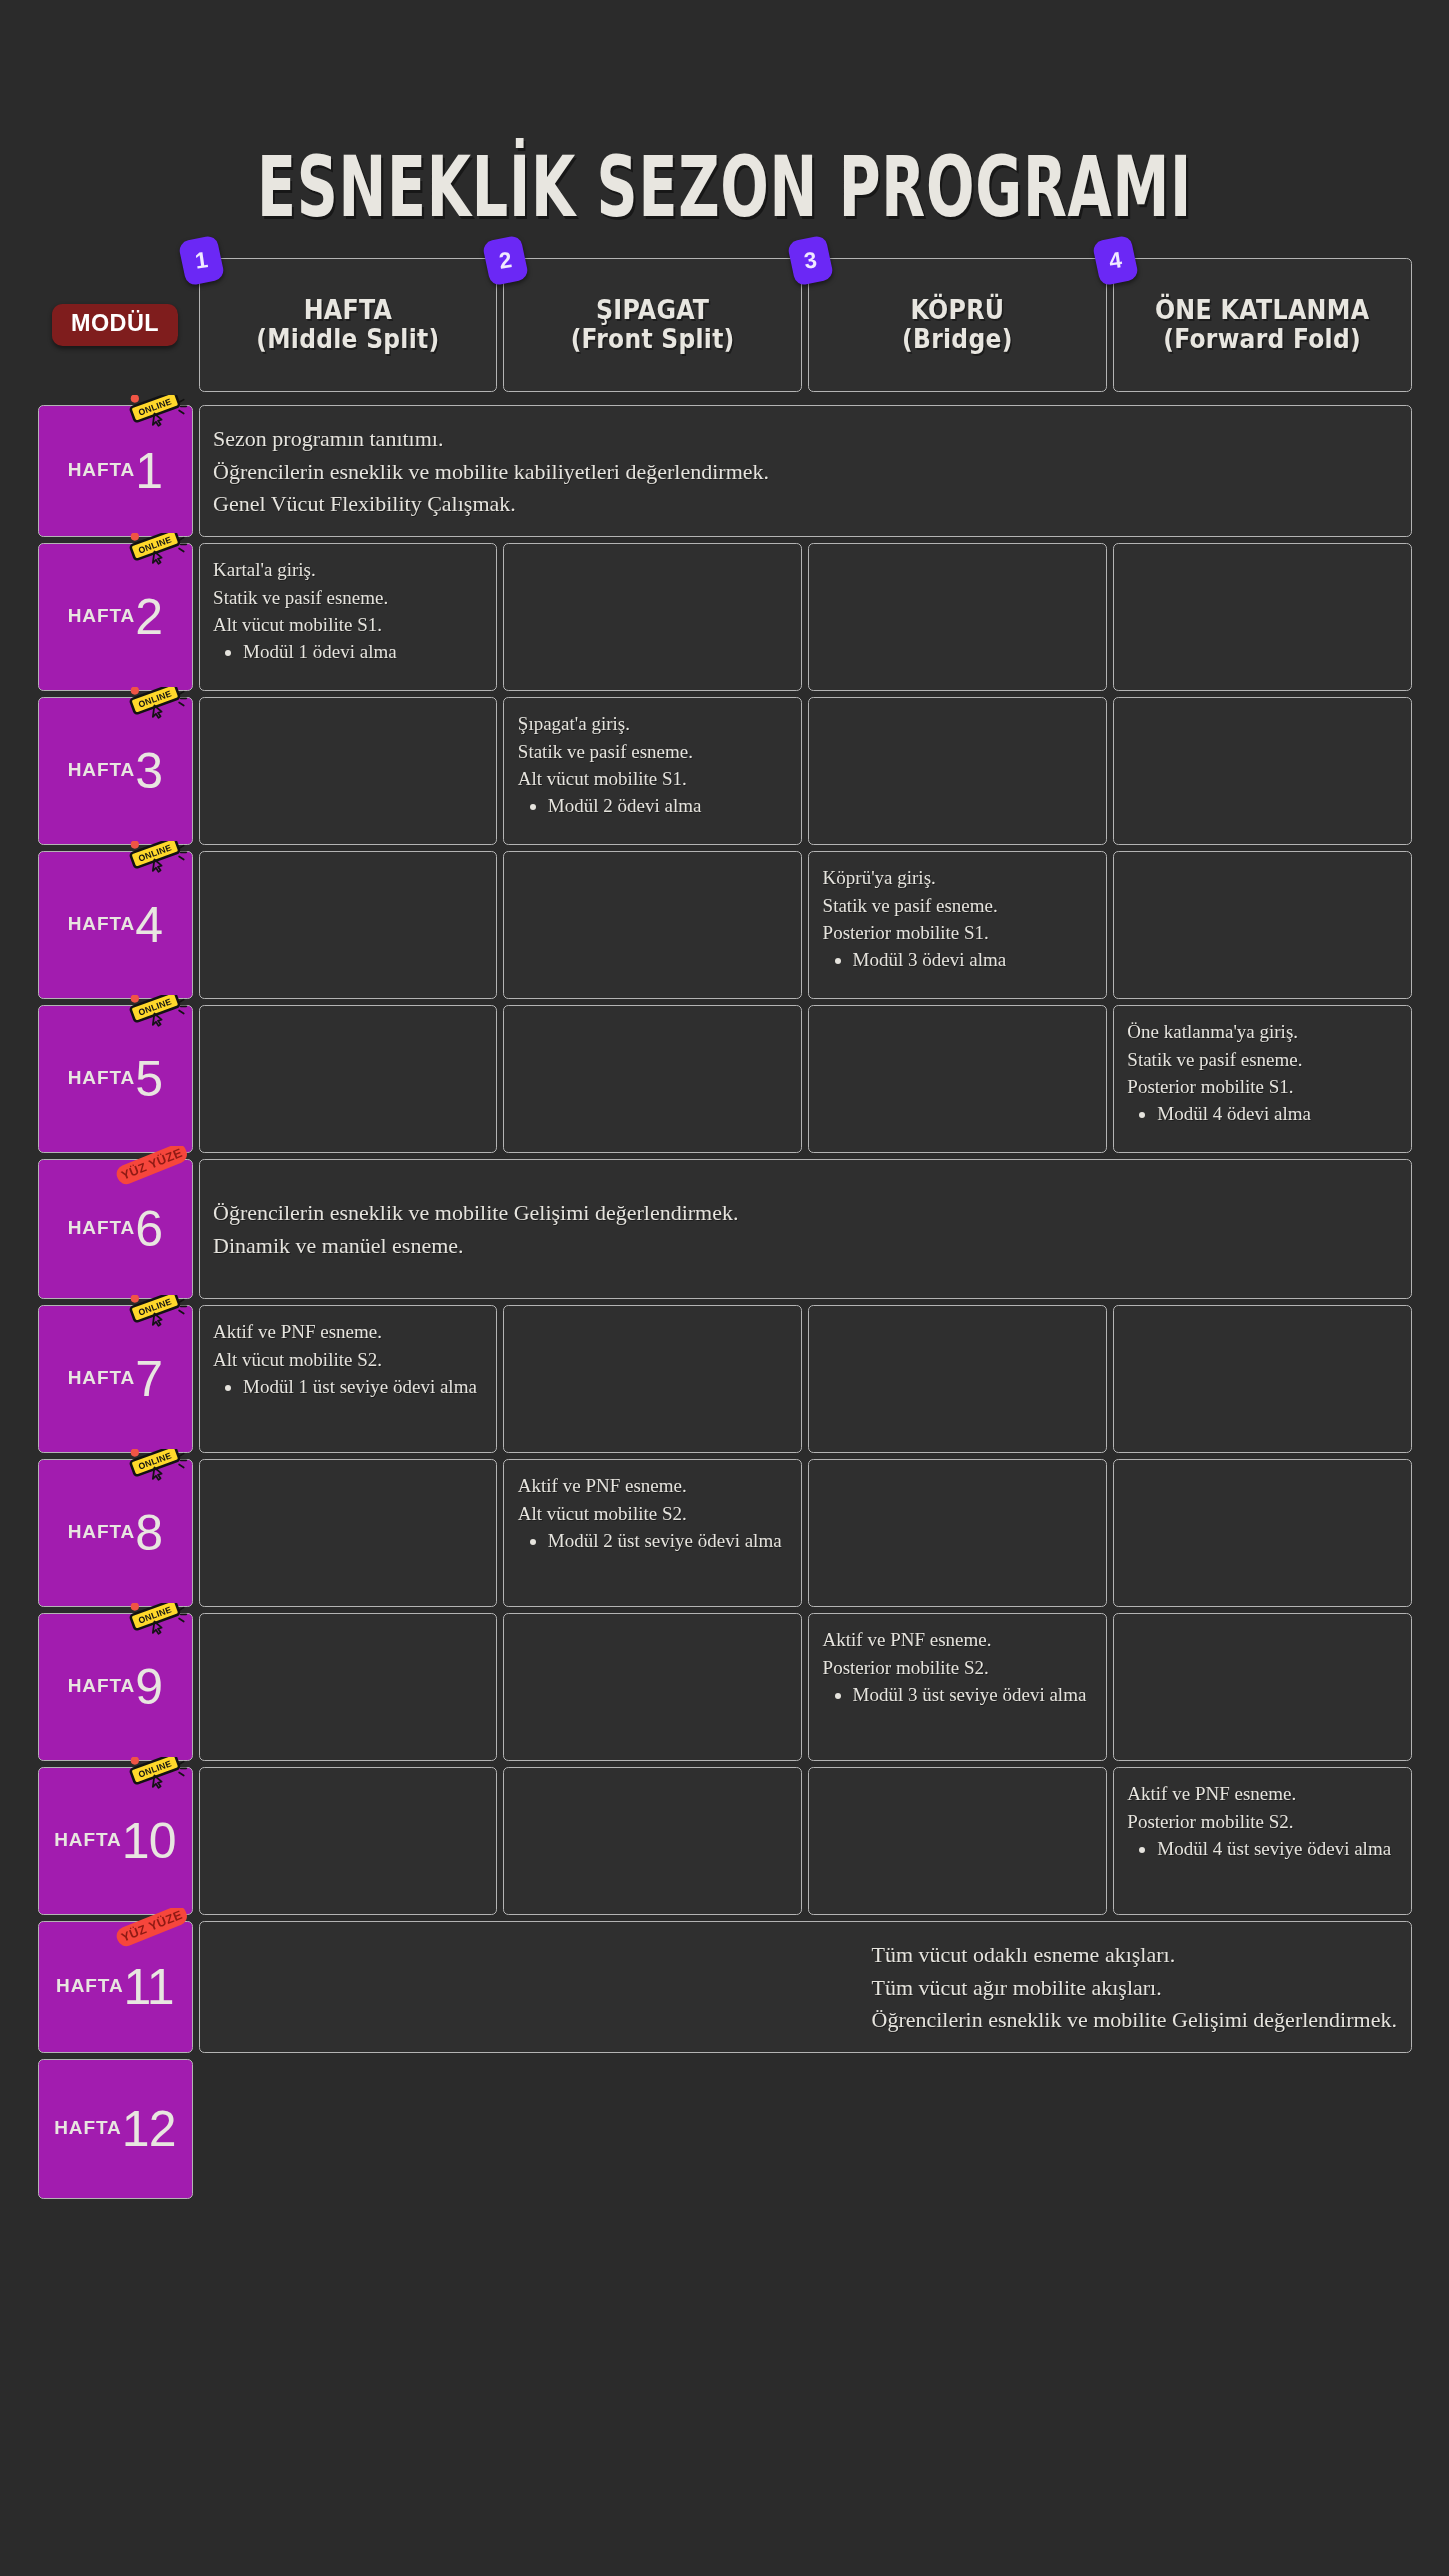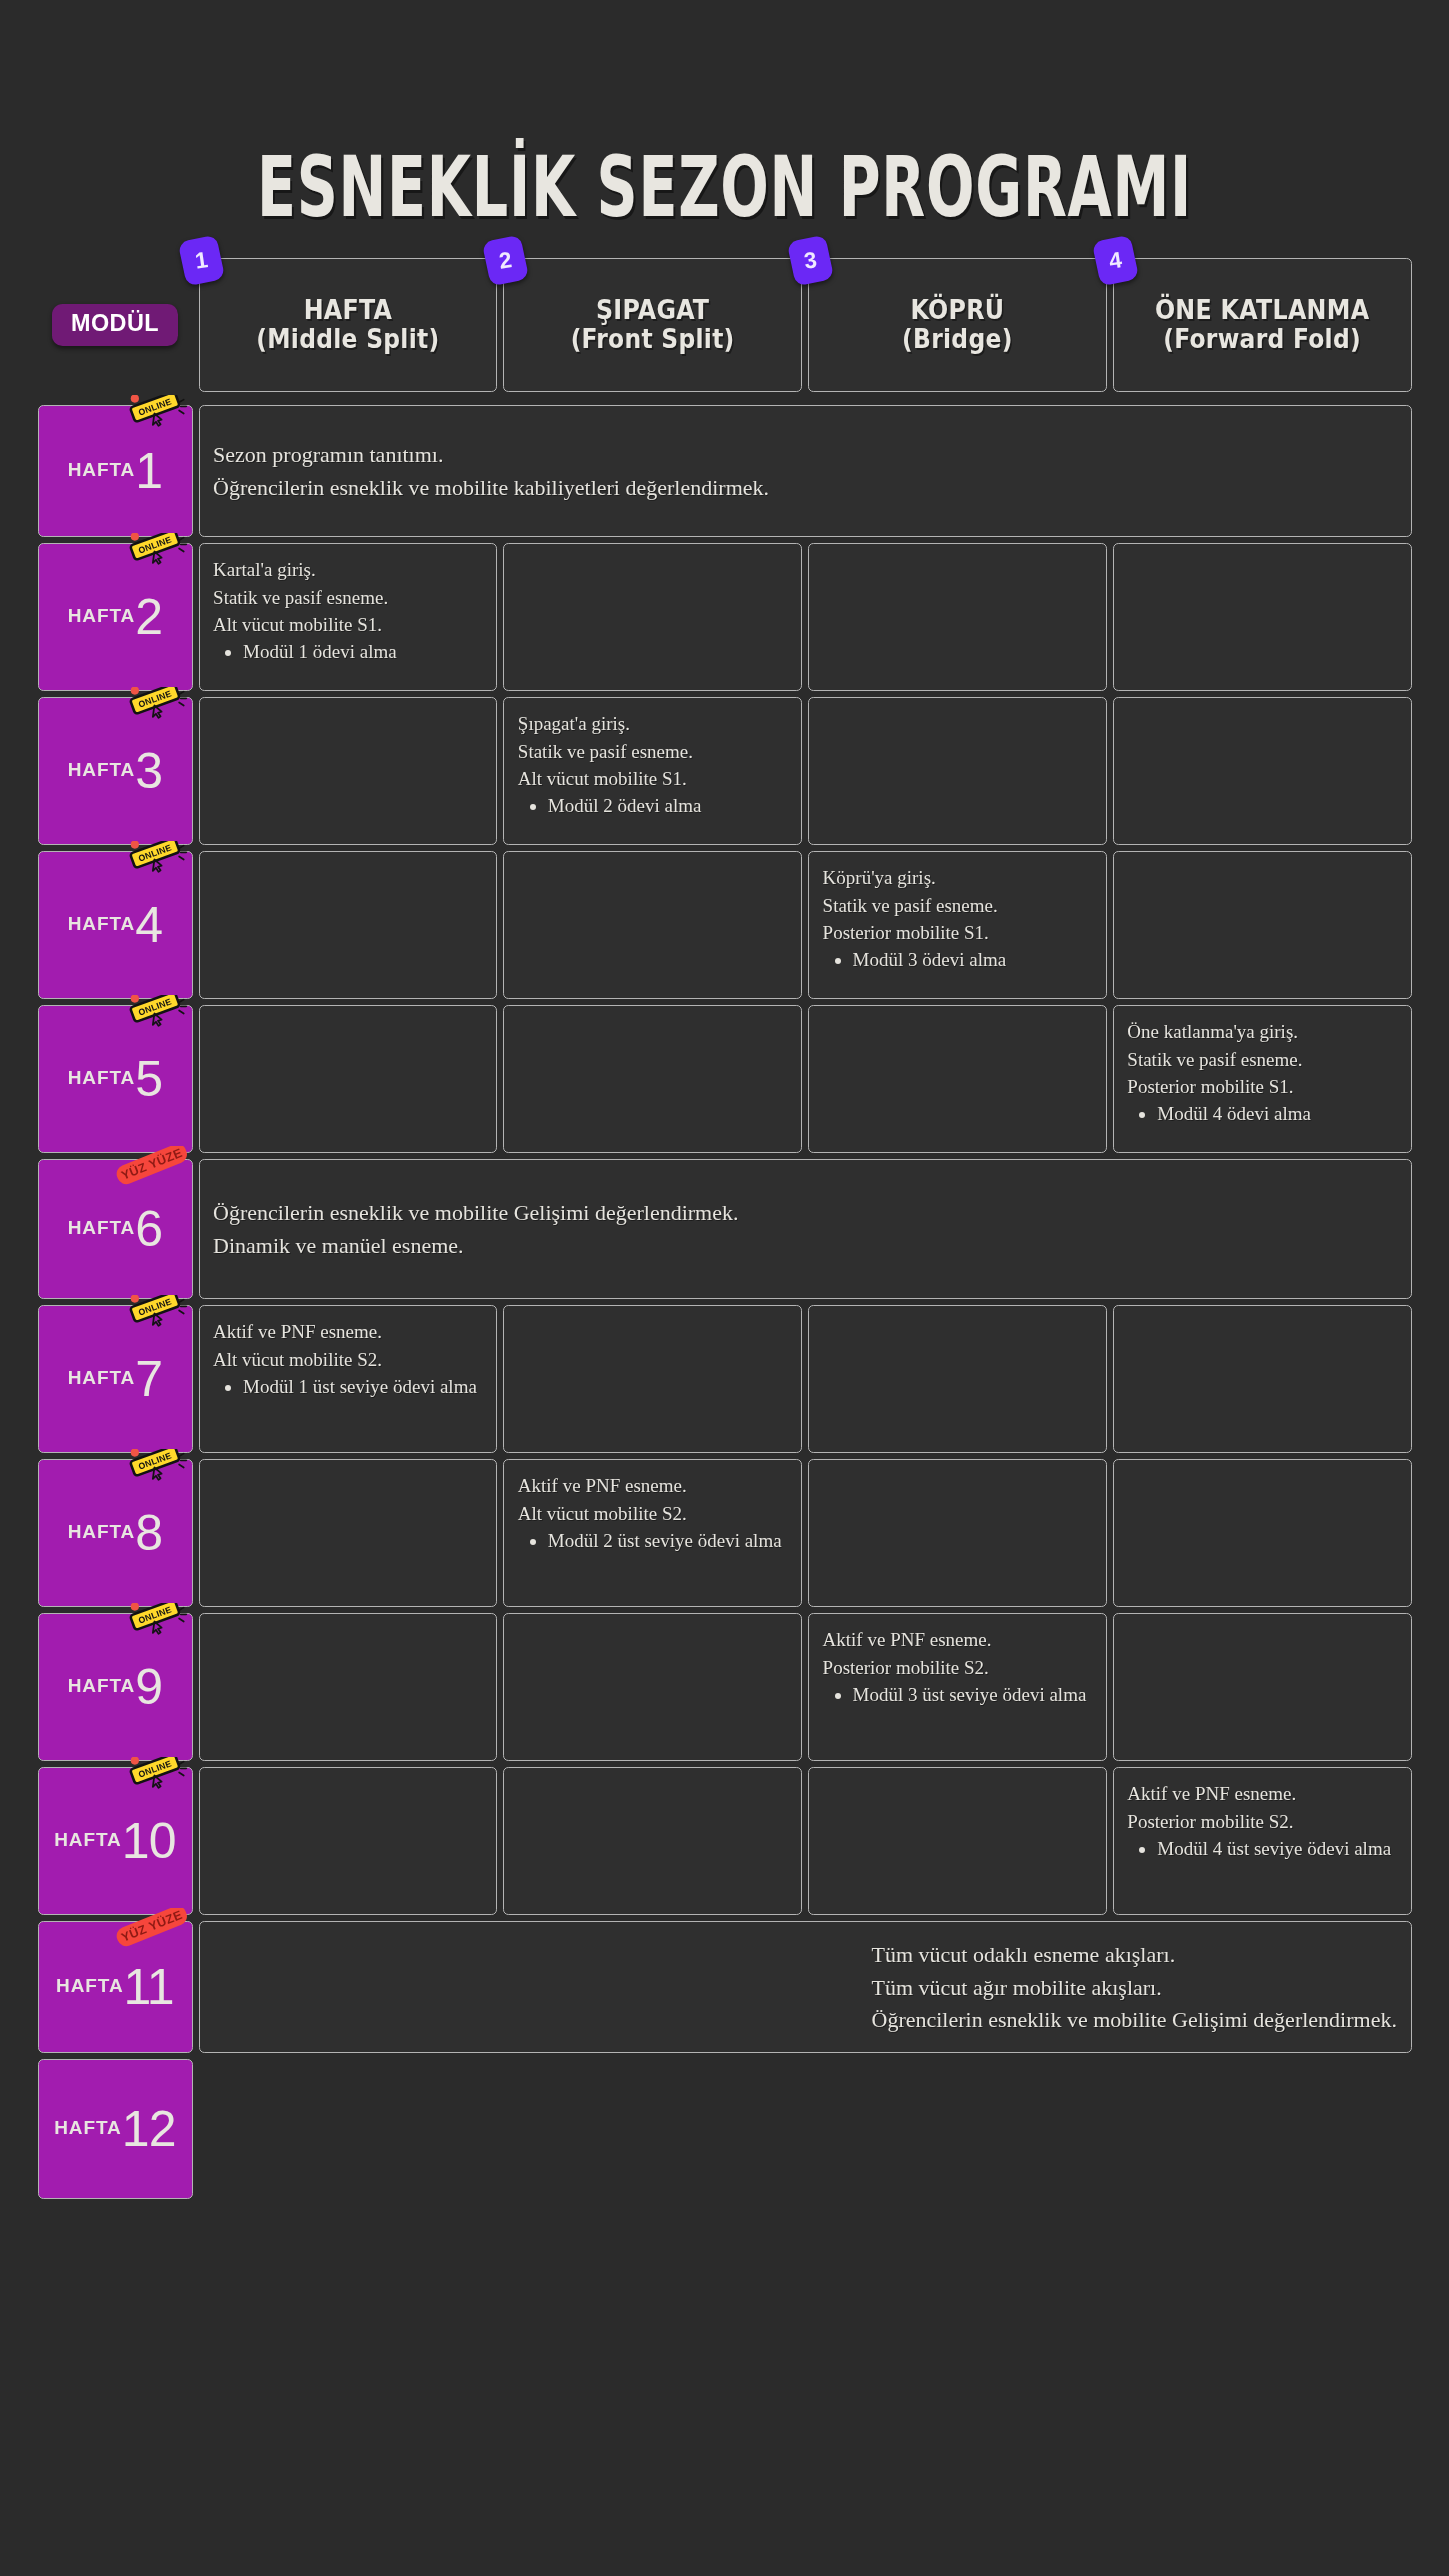--- a/index.html
+++ b/index.html
@@ -79,21 +79,21 @@
 
   
   .modul-badge-holder {
     width: 155px;
     flex: 0 0 155px;
     display: flex;
     align-items: center;
     justify-content: center;
   }
   .modul-badge {
-    background: #701a75;
+    background: #7f1d1d;
     color: #ffffff;
     font-weight: 700;
     font-size: 23.4px;
     letter-spacing: 0.4px;
     padding: 6.8px 19.6px 8.3px 19.6px;
     border-radius: 10.6px;
     box-shadow: 0 2.3px 4.5px rgba(0,0,0,0.45);
     font-family: "Liberation Sans", sans-serif;
     white-space: nowrap;
   }
@@ -276,20 +276,21 @@
           </div>
           <svg class="sticker-online" viewBox="0 0 120 68">
             <use href="#def-online"></use>
           </svg>
         </div>
         <div class="cells">
           <div class="cell wide" style="display: flex; align-items: center;">
             <div class="body-text big">
               <p>Sezon programın tanıtımı.</p>
               <p>Öğrencilerin esneklik ve mobilite kabiliyetleri değerlendirmek.</p>
+              <p>Genel Vücut Flexibility Çalışmak.</p>
             </div>
           </div>
         </div>
       </div>
       <div class="row" style="min-height: 148px;">
         <div class="wk-col">
           <div class="wk-box">
             <div class="wk-label">HAFTA</div>
             <div class="wk-num">2</div>
           </div>

